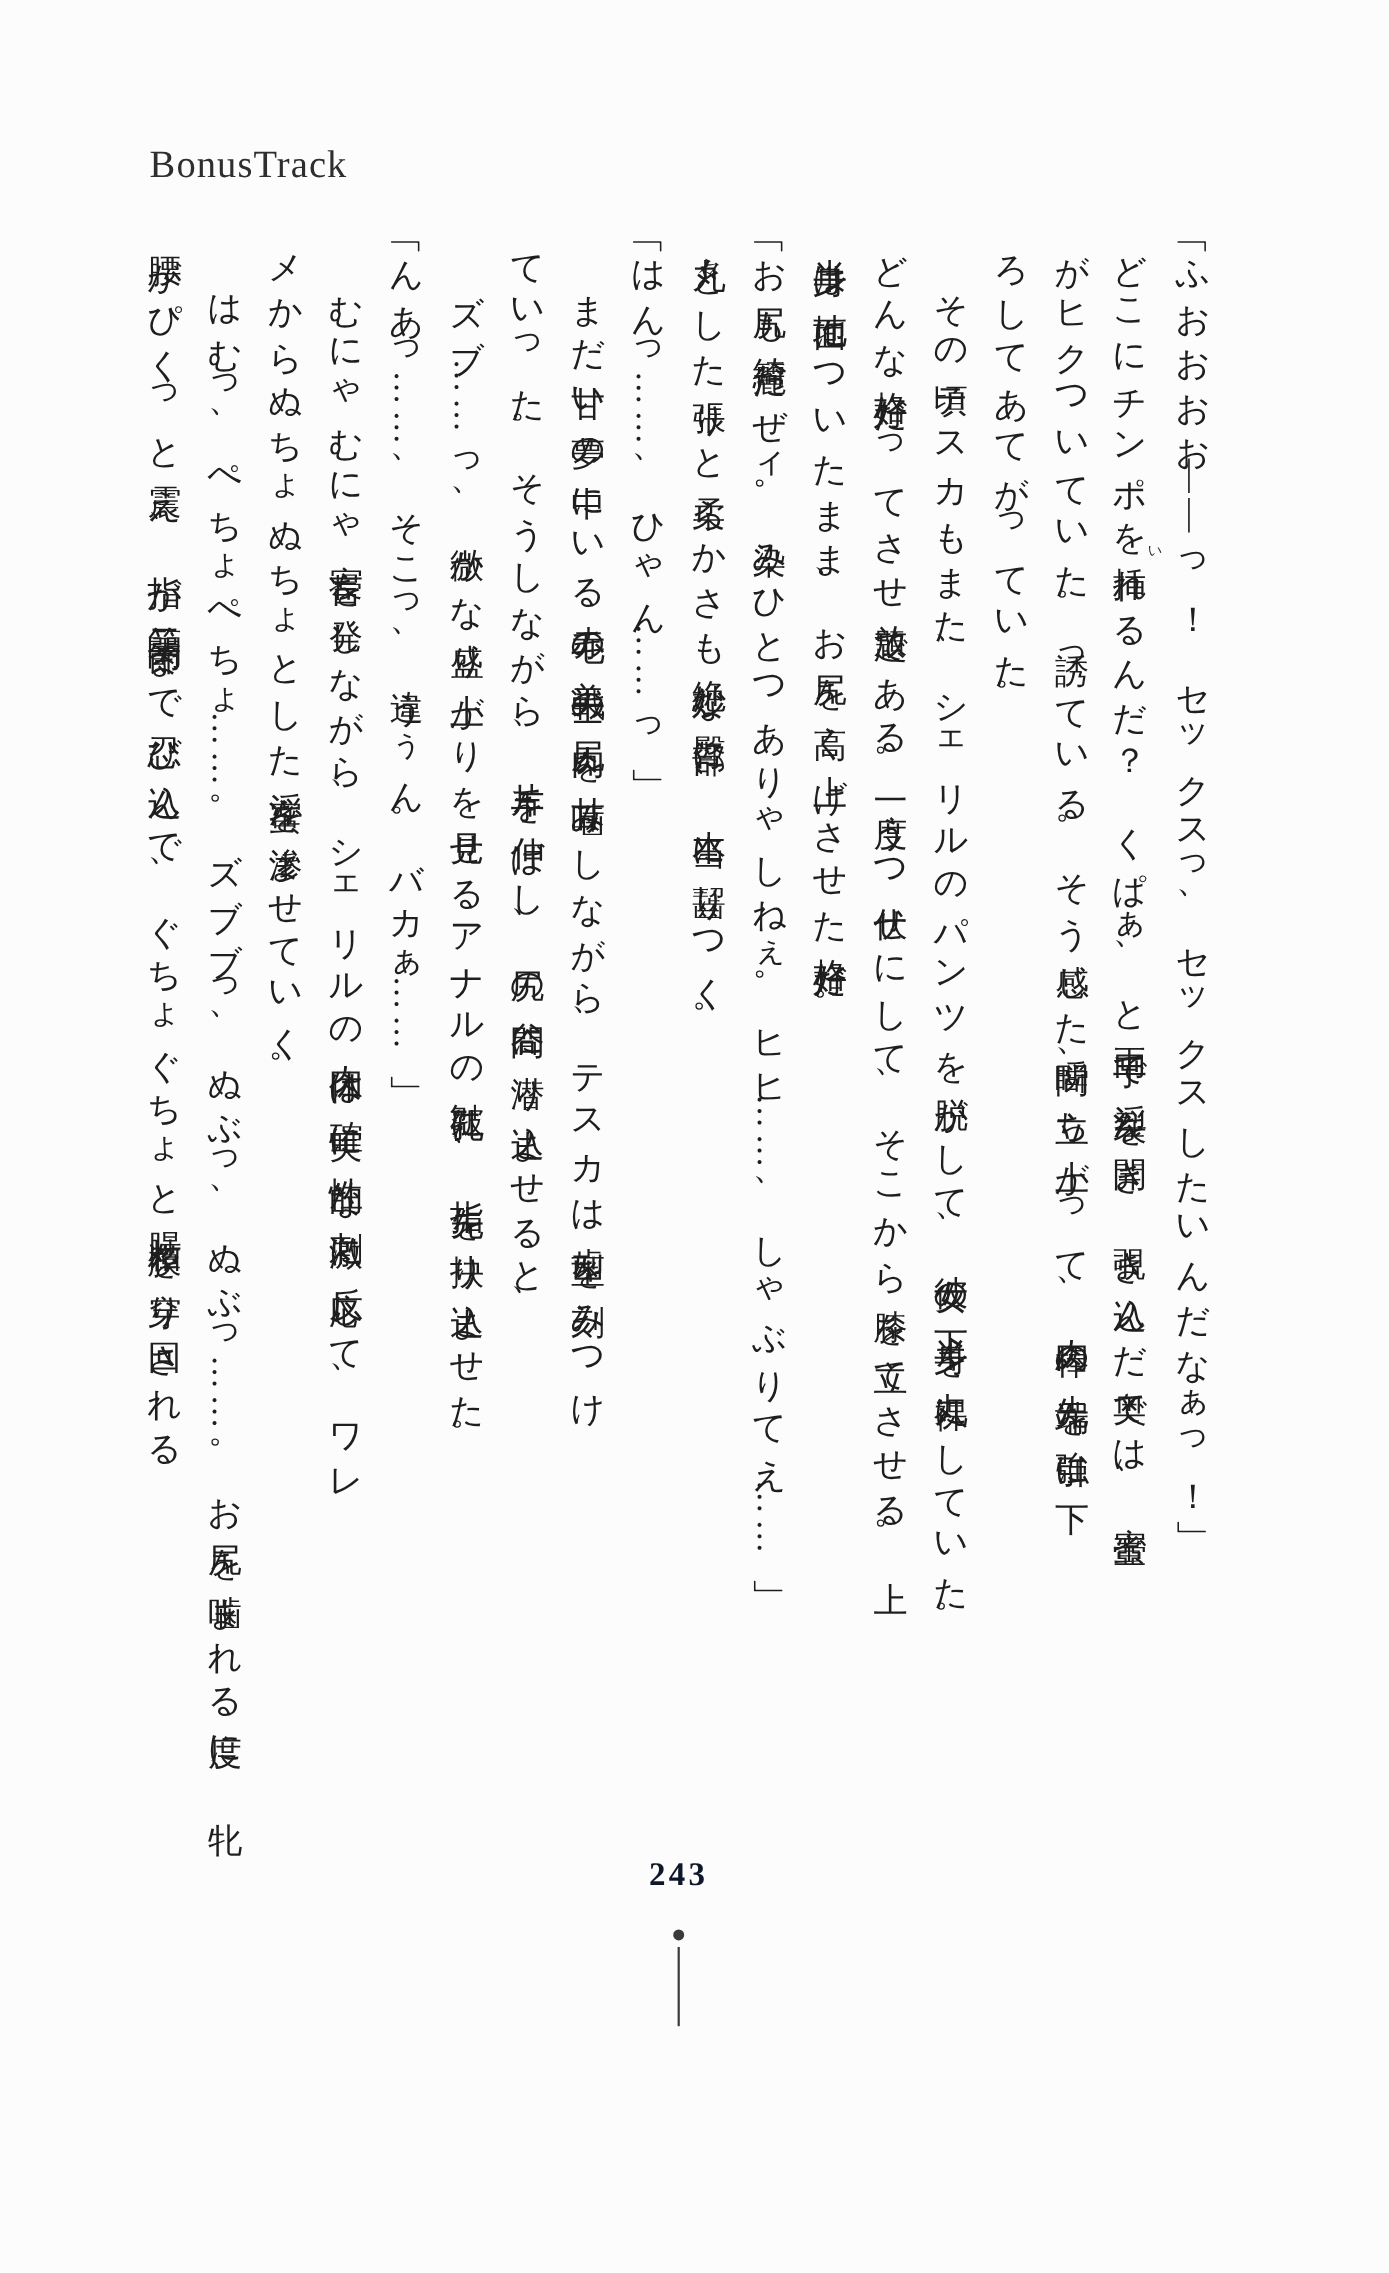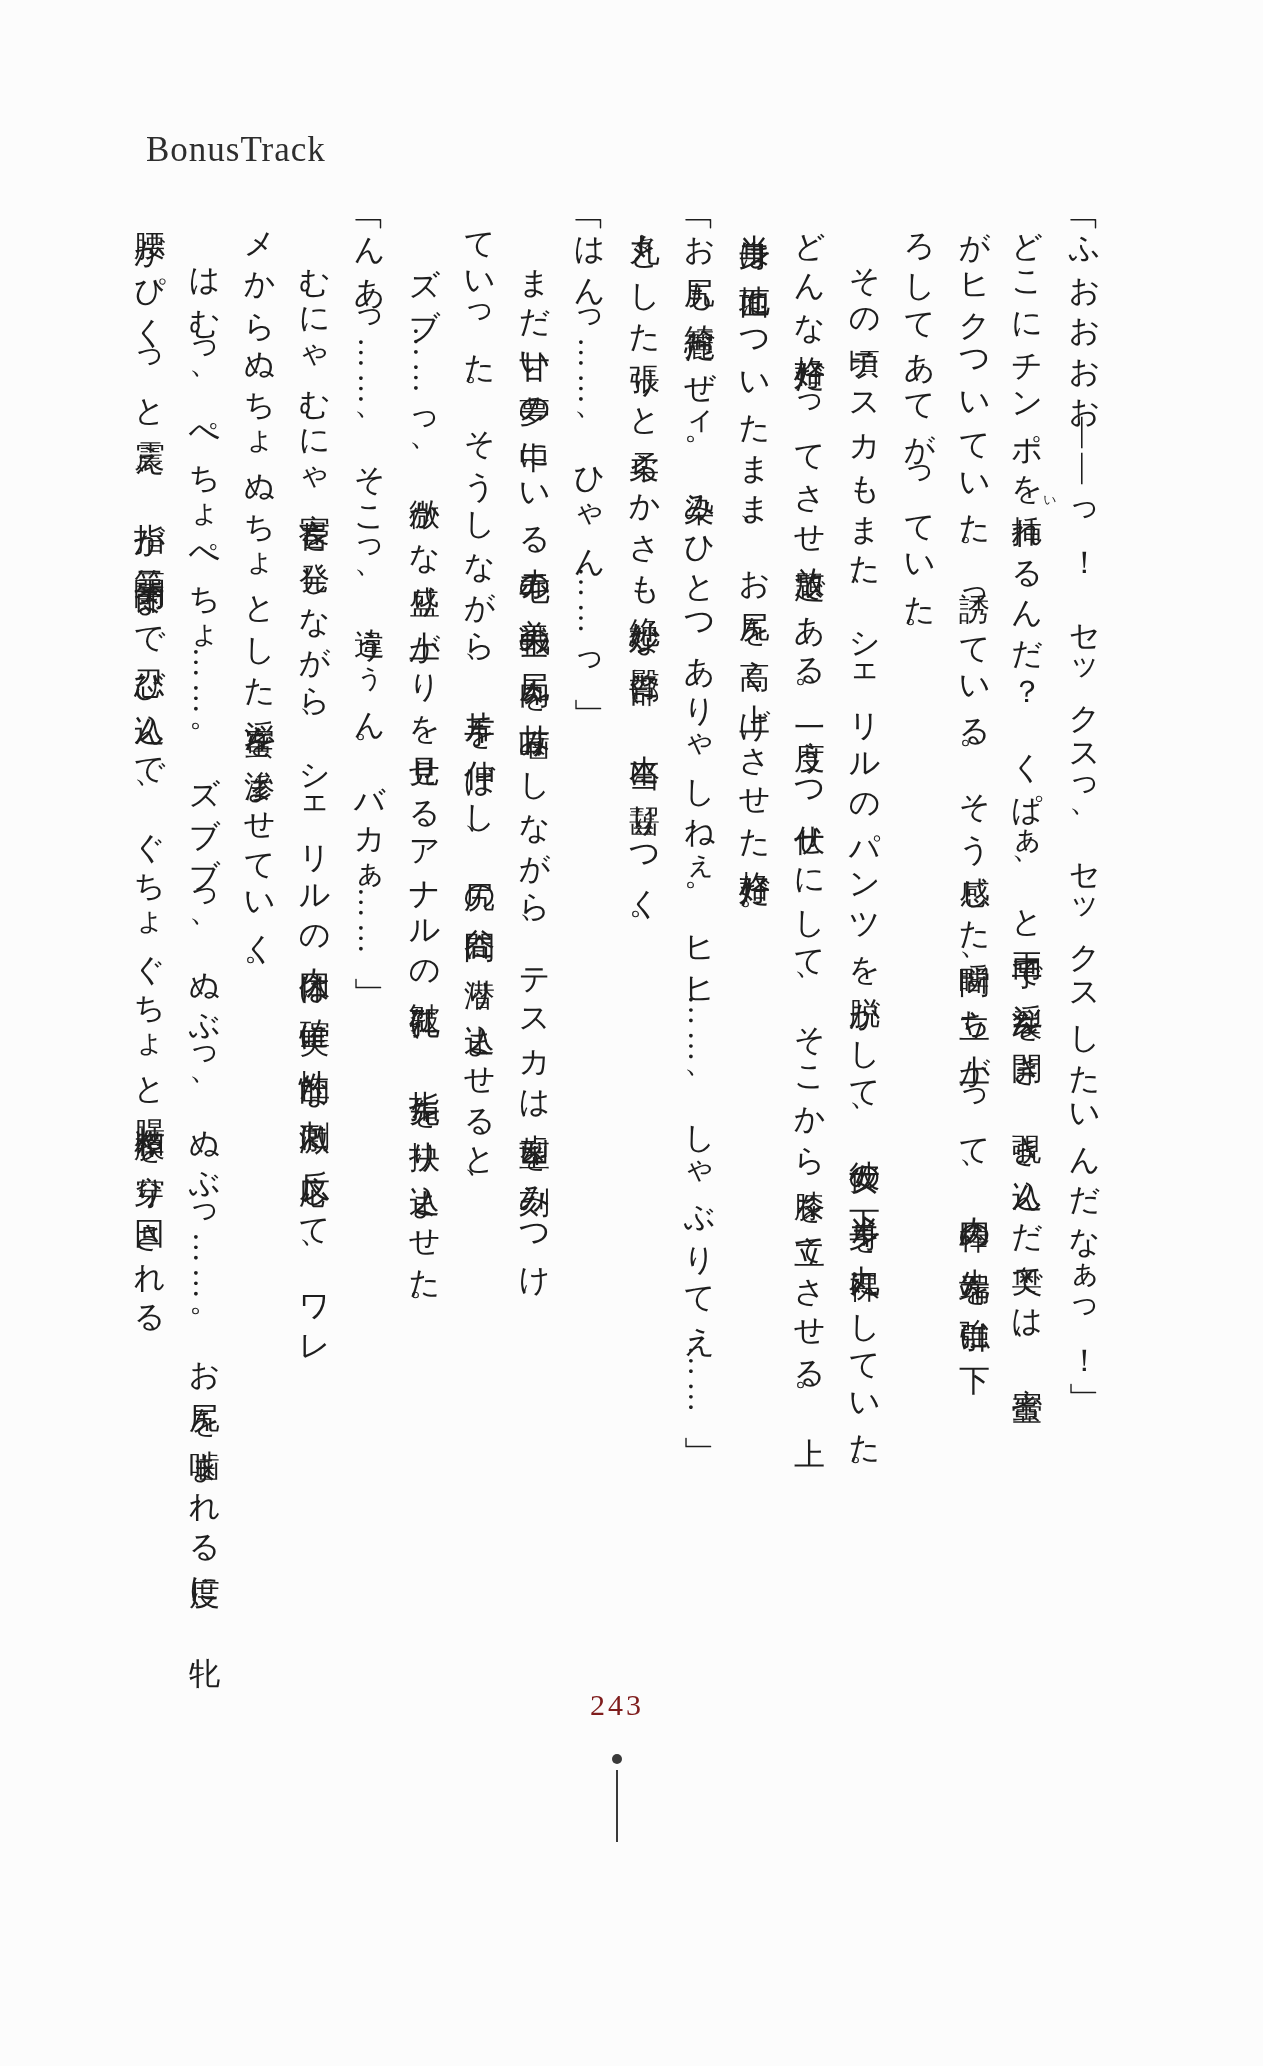--- a/index.html
+++ b/index.html
@@ -14,21 +14,20 @@
     overflow: hidden;
     font-family: "Liberation Serif", "DejaVu Serif", serif;
   }
   .running-header {
     position: absolute;
     left: 136px;
     top: 130px;
     font-size: 35px;
     letter-spacing: 1px;
     color: #2e2e2e;
-    margin-left: 10px;
   }
   .text-block {
     position: absolute;
     top: 210px;
     right: 151px;
     height: 1460px;
     writing-mode: vertical-rl;
     text-orientation: mixed;
     font-size: 31px;
     letter-spacing: 5px;
@@ -97,18 +96,18 @@
     <div class="col">　まだ甘い夢の中にいる赤毛の美戦士の尻肉を甘噛みしながら、テスカは歯型を刻みつけ</div>
     <div class="col">ていった。そうしながら、片手を伸ばし、尻の谷間に潜り込ませると、</div>
     <div class="col">　ズブ……っ、微かな盛り上がりを見せるアナルの皺孔に、指先を抉り込ませた。</div>
     <div class="col">「んあっ……、そこっ、違うぅん。バカぁ……」</div>
     <div class="col">　むにゃむにゃ寝言を発しながら、シェリルの肉体は確実に性的な刺激に反応して、ワレ</div>
     <div class="col">メからぬちょぬちょとした淫蜜を滲ませていく。</div>
     <div class="col">　はむっ、ぺちょぺちょ……。ズブブっ、ぬぶっ、ぬぶっ……。お尻を噛まれる度に、牝</div>
     <div class="col">腰がぴくっと震え、指が第二関節まで忍び込んで、ぐちょぐちょと腸粘膜を穿り回される</div>
   </div>
 
-<div class="folio" style="color: #7f1d1d;">243</div>
+<div class="folio" style="color: #0f172a; font-weight: bold;">243</div>
 
 <div class="section-mark">
   <div class="mark-dot" style="background: rgb(58, 58, 58);"></div>
   <div class="mark-line" style="background: rgb(58, 58, 58);"></div>
 </div>
 
 </body></html>

